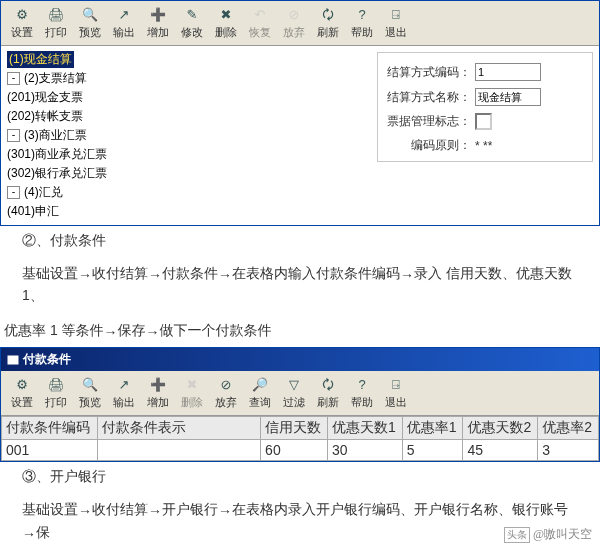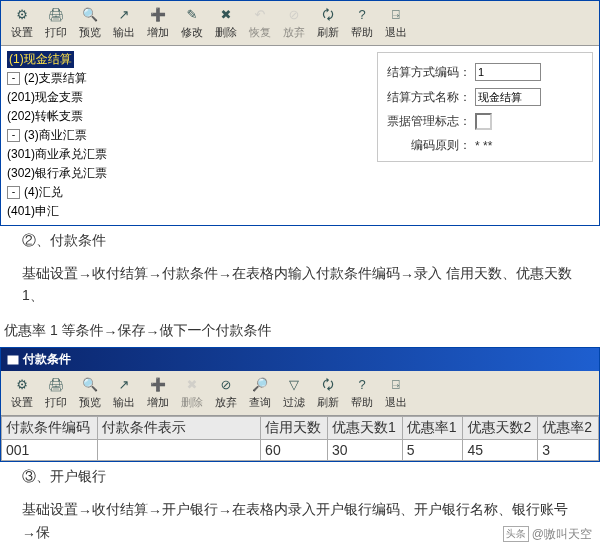--- a/index.html
+++ b/index.html
@@ -157,22 +157,23 @@
     padding: 6px 22px;
     font-size: 14px;
   }
   .watermark {
     position: fixed;
     right: 8px;
     bottom: 8px;
     font-size: 12px;
     color: #888;
     display: flex;
-    align-items: flex-start;
+    align-items: flex-end;
     gap: 3px;
+    font-family: Liberation Serif, serif;
   }
   .wm-icon {
     border: 1px solid #aaa;
     font-size: 10px;
     padding: 0 2px;
     color: #888;
   }
 </style>
 </head>
 <body>

